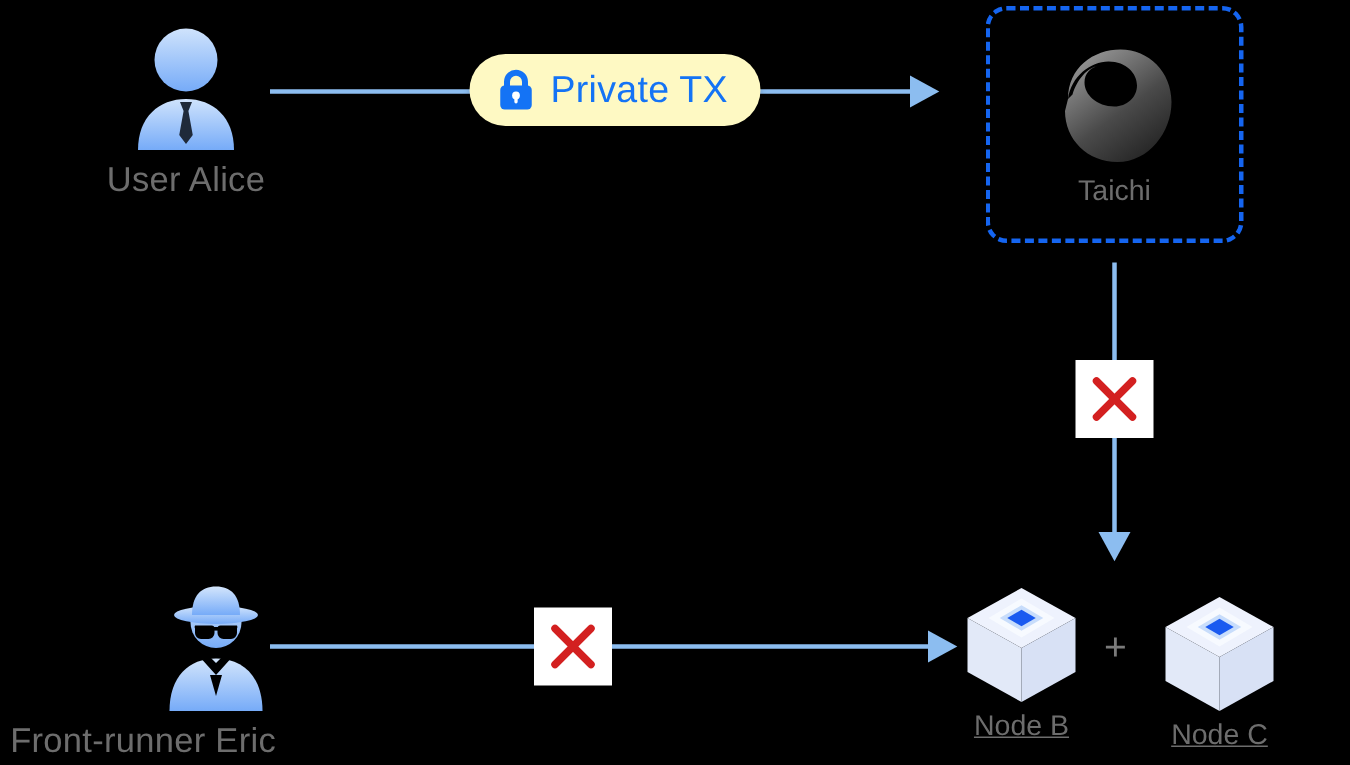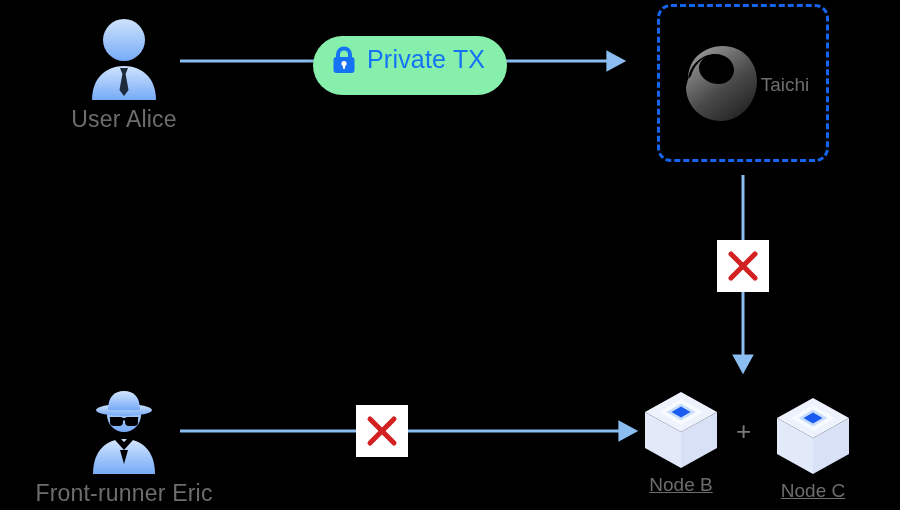--- a/index.html
+++ b/index.html
@@ -36,20 +36,21 @@
     white-space: nowrap;
   }
 
   
   .taichi-box {
     position: absolute;
     box-sizing: border-box;
     border: 3px dashed #1565f0;
     border-radius: 14px;
     display: flex;
+    flex-direction: column;
     align-items: center;
     justify-content: center;
   }
   .taichi-glyph { width: 84px; height: 84px; display: block; margin-top: 2px; }
   .taichi-label {
     margin-top: 4px;
     font-size: 19px;
     color: #6d6d6d;
     white-space: nowrap;
   }
@@ -84,25 +85,25 @@
     position: absolute;
     left: 0; top: 0;
     width: 900px; height: 510px;
     pointer-events: none;
   }
 
   
   .tx-pill {
     position: absolute;
     display: flex;
-    align-items: flex-start;
+    align-items: flex-end;
     gap: 10px;
-    background: #86efac;
+    background: #fef9c3;
     border-radius: 999px;
-    padding: 9px 22px 20px 18px;
+    padding: 9px 22px 9px 18px;
     box-shadow: 0 1px 4px rgba(0,0,0,0.18);
   }
   .tx-lock { width: 26px; height: 30px; display: block; }
   .tx-text {
     font-size: 25px;
     color: #1473f5;
     letter-spacing: 0.2px;
     white-space: nowrap;
   }
 
@@ -197,21 +198,21 @@
     <div class="taichi-label">Taichi</div>
   </div>
 
   <div class="blocker" style="left:717px; top:240px; width:52px; height:52px;">
     <svg width="34" height="34" viewBox="0 0 34 34">
       <line x1="5" y1="5" x2="29" y2="29" stroke="#d32020" stroke-width="5" stroke-linecap="round"></line>
       <line x1="29" y1="5" x2="5" y2="29" stroke="#d32020" stroke-width="5" stroke-linecap="round"></line>
     </svg>
   </div>
 
-  <div class="actor" style="left:64px; top:388px; width:120px;">
+  <div class="actor" style="left:64px; top:388px; width:120px;align-items:flex-end;">
     <svg class="actor-glyph" viewBox="0 0 80 86">
       <defs>
         <linearGradient id="gEric" x1="0" y1="0" x2="0" y2="1">
           <stop offset="0%" stop-color="#d3e5fc"></stop>
           <stop offset="100%" stop-color="#76abf8"></stop>
         </linearGradient>
       </defs>
 
       <path d="M9 86 C9 63 22 51 40 51 C58 51 71 63 71 86 Z" fill="url(#gEric)"></path>
 

